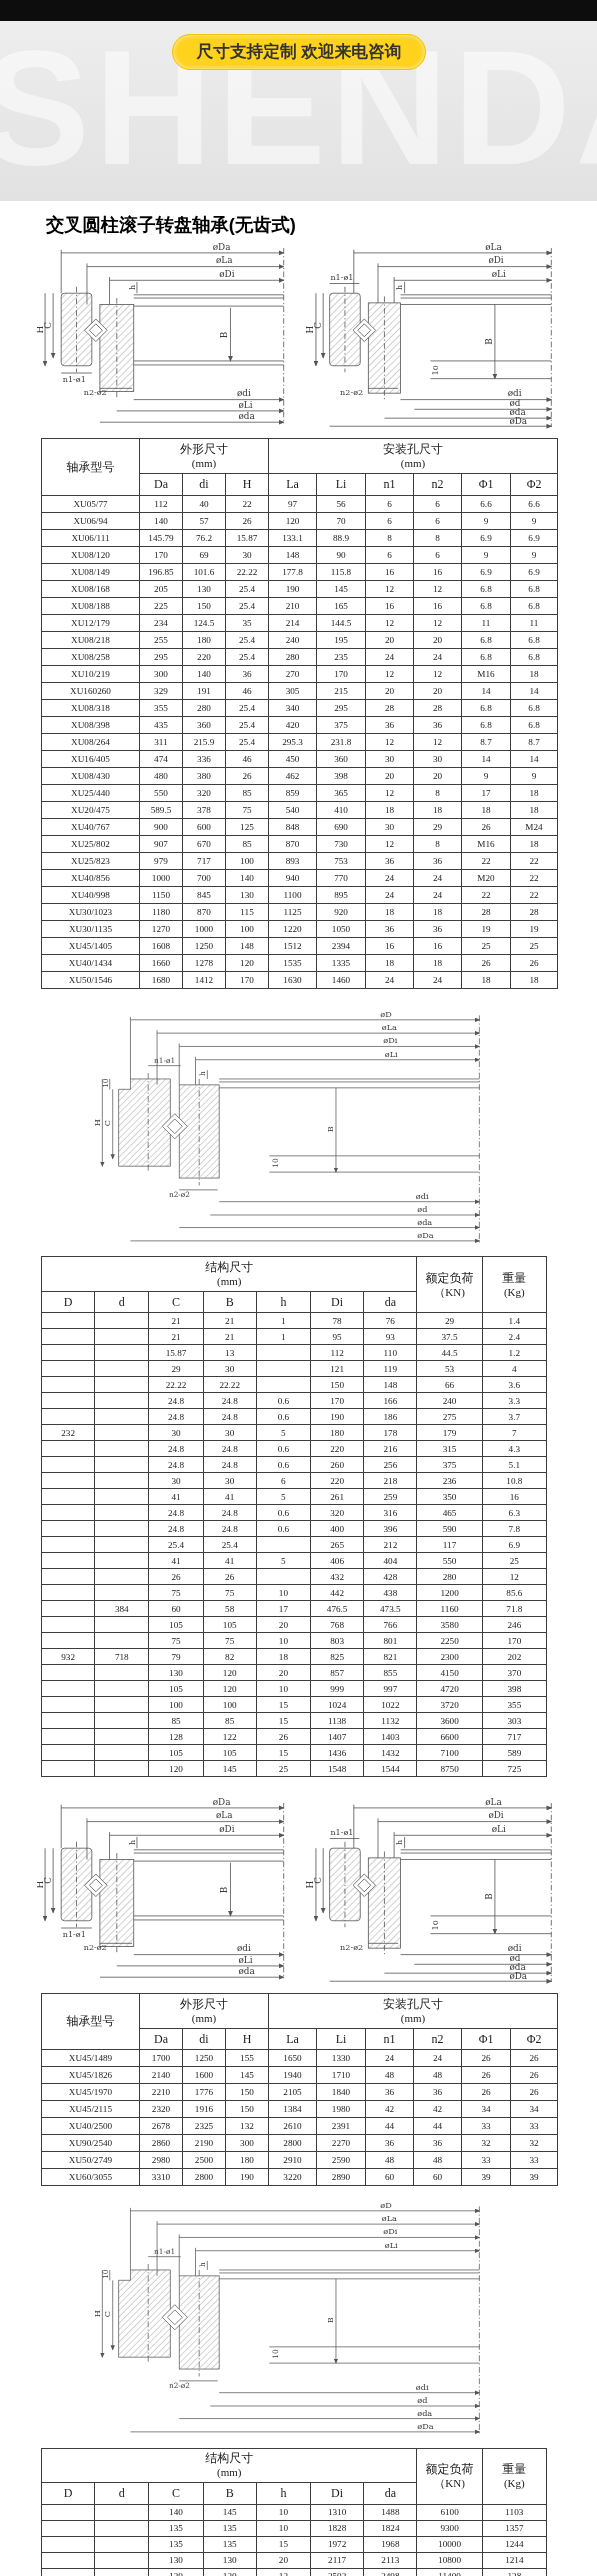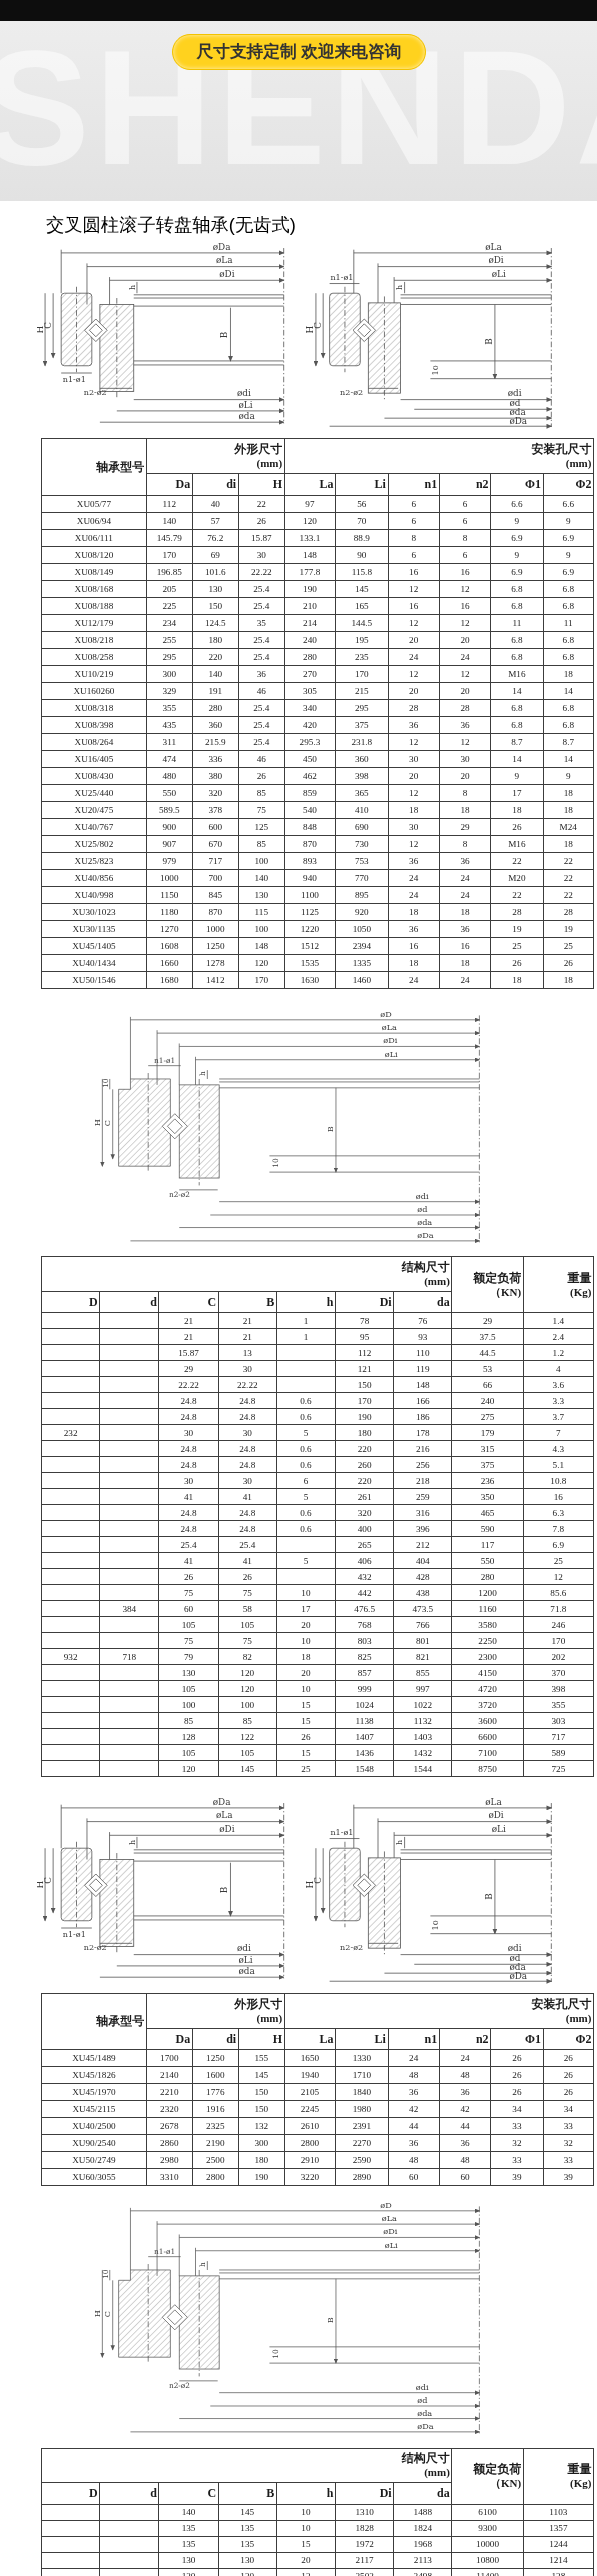--- a/index.html
+++ b/index.html
@@ -20,40 +20,40 @@
     font-size:48px;font-weight:900;color:#141414;letter-spacing:2.4px;
     text-shadow:0 1.6px 0.8px rgba(255,255,255,.55);
   }
   .badge-row{position:relative;z-index:1;text-align:center;margin-top:12.7px;}
   .badge{
     display:inline-block;background:#ffd21e;border:1.6px solid #f3c300;
     border-radius:21px;padding:5.6px 24px;font-size:16.7px;font-weight:700;color:#333;
     box-shadow:inset 0 0 4.8px rgba(255,255,255,.7);
   }
   
-  .sec-title{margin:11px 0 3.2px 46px;font-size:18.3px;font-weight:400;color:#000;}
+  .sec-title{margin:11px 0 3.2px 46px;font-size:18.3px;font-weight:700;color:#000;}
   
   .pair-wrap{margin:3.2px 37px 8px;}
   .pair-wrap svg{width:524px;height:auto;display:block;}
   .single-wrap{margin:19px auto 4.8px;width:414px;}
   .single-wrap.second{margin-top:12.7px;}
   .single-wrap svg{width:414px;height:auto;display:block;}
   svg text{font-family:"DejaVu Serif",serif;font-size:11px;fill:#3a3a3a;stroke:none;}
   svg text.sm{font-size:10px;}
   
   table.spec{
-    border-collapse:collapse;margin:8px 41px 0;width:553px;
+    border-collapse:collapse;margin:8px 41px 0;width:506px;
     font-family:"Liberation Serif",serif;table-layout:fixed;
   }
   table.spec th,table.spec td{
     border:0.8px solid #3c3c3c;text-align:center;vertical-align:middle;
     padding:0 1.6px;overflow:hidden;white-space:nowrap;
   }
   table.spec{border:1.6px solid #3c3c3c;}
-  table.spec th{font-weight:bold;font-size:12px;line-height:1.25;padding:2.4px 1.6px;text-align:right;}
+  table.spec th{font-weight:normal;font-size:12px;line-height:1.25;padding:2.4px 1.6px;}
   table.spec th .unit{font-size:11px;}
   table.spec tr.cols th{font-size:12px;height:19px;padding:0.8px 1.6px;}
   table.type-a td{height:16px;font-size:9.2px;}
   table.type-b td{height:15px;font-size:9.2px;}
   table.type-b{margin-top:0;}
   .t3{margin-top:11px;}
 </style>
 </head>
 <body>
 
@@ -1057,21 +1057,21 @@
         <td>36</td>
         <td>36</td>
         <td>26</td>
         <td>26</td>
       </tr>
       <tr>
         <td>XU45/2115</td>
         <td>2320</td>
         <td>1916</td>
         <td>150</td>
-        <td>2245</td>
+        <td>1384</td>
         <td>1980</td>
         <td>42</td>
         <td>42</td>
         <td>34</td>
         <td>34</td>
       </tr>
       <tr>
         <td>XU40/2500</td>
         <td>2678</td>
         <td>2325</td>

